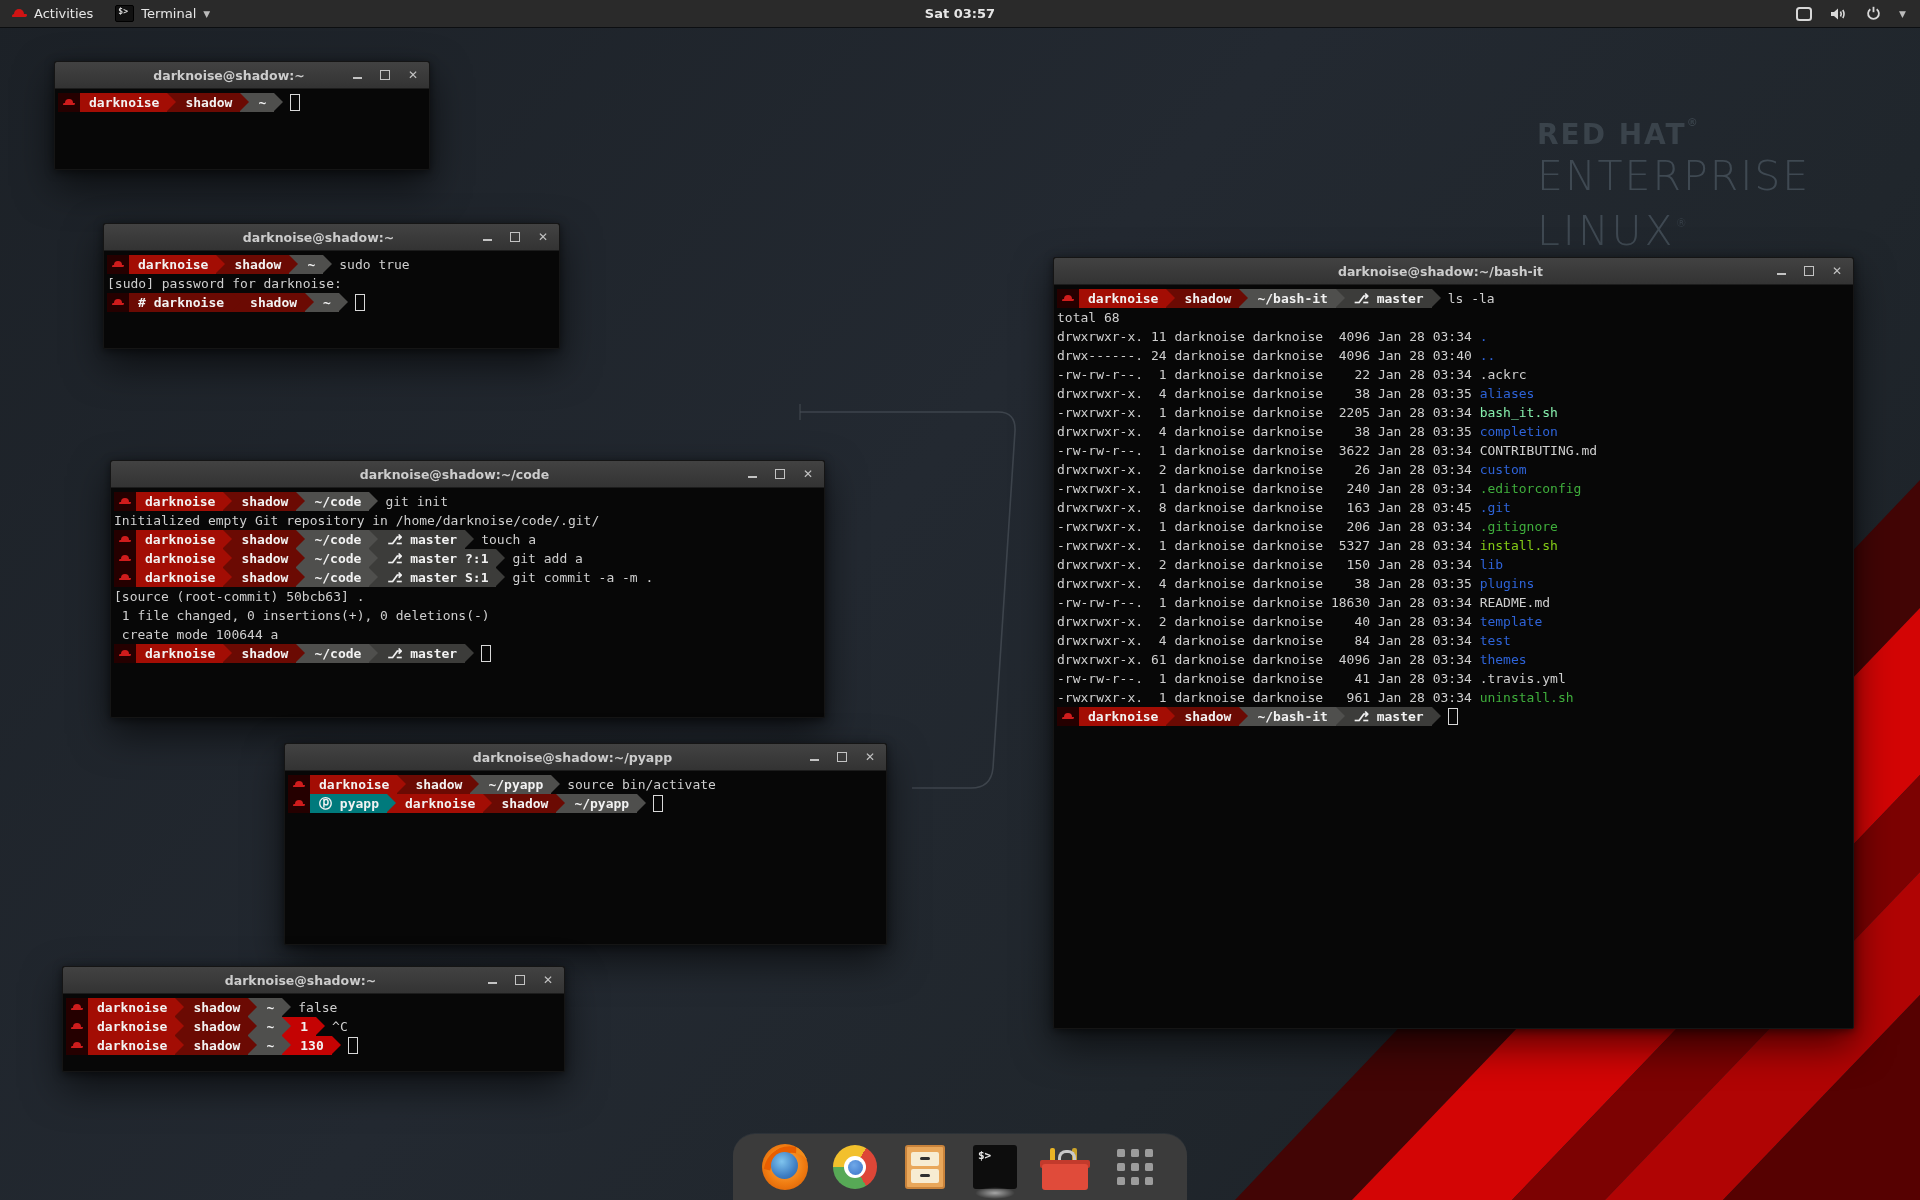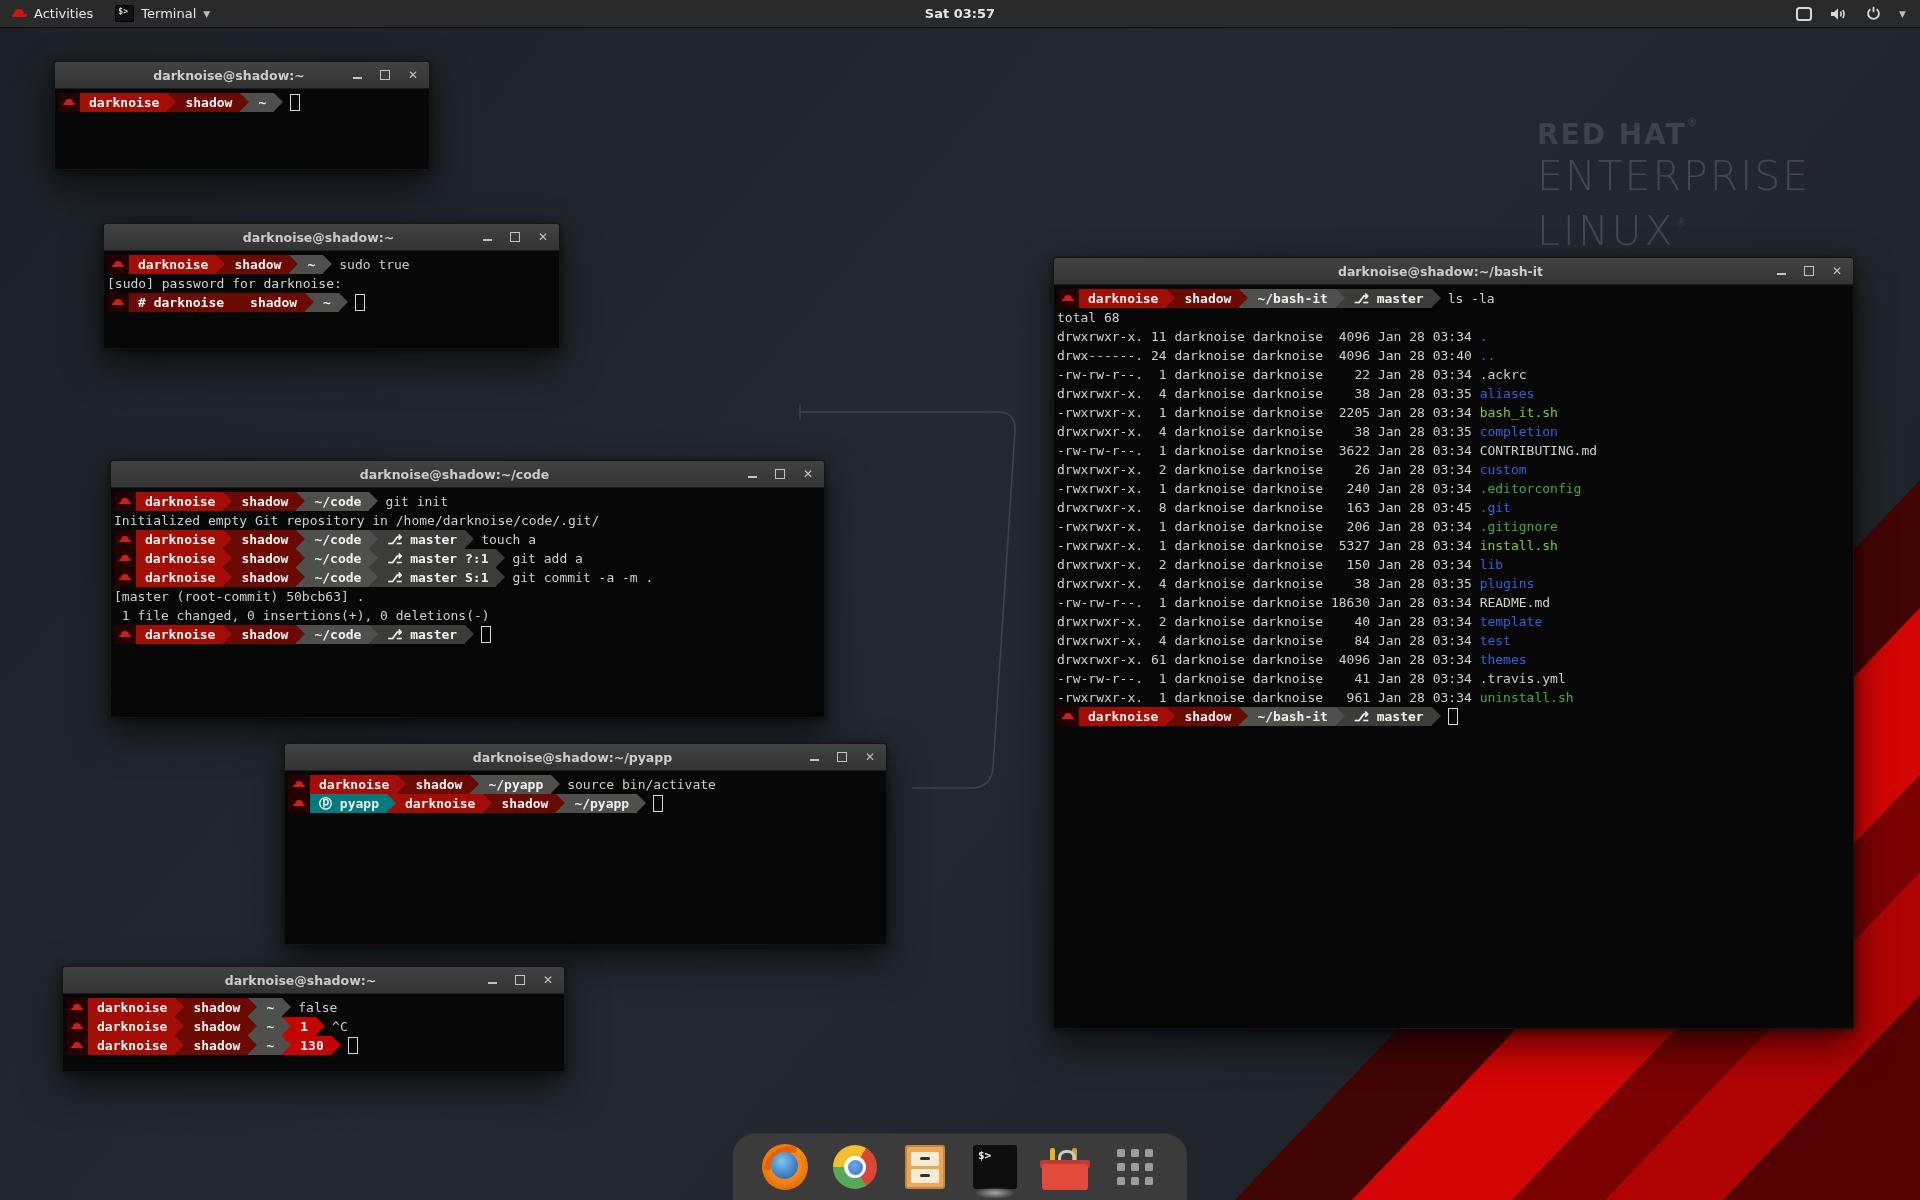--- a/index.html
+++ b/index.html
@@ -192,22 +192,23 @@
           </span>
         <span class="wbtn">✕</span>
       </div>
     </div>
     <div class="term">
         <div class="tline"><span class="rh"><span class="rh-dot"><i></i><u></u></span></span><span class="pseg" style="background: rgb(163, 13, 4);">darknoise</span><span class="parrow" style="background: rgb(107, 10, 3);"><i style="border-left-color: rgb(163, 13, 4);"></i></span><span class="pseg" style="background: rgb(107, 10, 3);">shadow</span><span class="parrow" style="background: rgb(79, 79, 77);"><i style="border-left-color: rgb(107, 10, 3);"></i></span><span class="pseg" style="background: rgb(79, 79, 77);">~/code</span><span class="parrow" style="background: transparent;"><i style="border-left-color: rgb(79, 79, 77);"></i></span><span class="t">git init</span></div>
         <div class="tline"><span class="t">Initialized empty Git repository in /home/darknoise/code/.git/</span></div>
         <div class="tline"><span class="rh"><span class="rh-dot"><i></i><u></u></span></span><span class="pseg" style="background: rgb(163, 13, 4);">darknoise</span><span class="parrow" style="background: rgb(107, 10, 3);"><i style="border-left-color: rgb(163, 13, 4);"></i></span><span class="pseg" style="background: rgb(107, 10, 3);">shadow</span><span class="parrow" style="background: rgb(79, 79, 77);"><i style="border-left-color: rgb(107, 10, 3);"></i></span><span class="pseg" style="background: rgb(79, 79, 77);">~/code</span><span class="parrow" style="background: rgb(60, 60, 58);"><i style="border-left-color: rgb(79, 79, 77);"></i></span><span class="pseg" style="background: rgb(60, 60, 58);">⎇ master</span><span class="parrow" style="background: transparent;"><i style="border-left-color: rgb(60, 60, 58);"></i></span><span class="t">touch a</span></div>
         <div class="tline"><span class="rh"><span class="rh-dot"><i></i><u></u></span></span><span class="pseg" style="background: rgb(163, 13, 4);">darknoise</span><span class="parrow" style="background: rgb(107, 10, 3);"><i style="border-left-color: rgb(163, 13, 4);"></i></span><span class="pseg" style="background: rgb(107, 10, 3);">shadow</span><span class="parrow" style="background: rgb(79, 79, 77);"><i style="border-left-color: rgb(107, 10, 3);"></i></span><span class="pseg" style="background: rgb(79, 79, 77);">~/code</span><span class="parrow" style="background: rgb(60, 60, 58);"><i style="border-left-color: rgb(79, 79, 77);"></i></span><span class="pseg" style="background: rgb(60, 60, 58);">⎇ master ?:1</span><span class="parrow" style="background: transparent;"><i style="border-left-color: rgb(60, 60, 58);"></i></span><span class="t">git add a</span></div>
         <div class="tline"><span class="rh"><span class="rh-dot"><i></i><u></u></span></span><span class="pseg" style="background: rgb(163, 13, 4);">darknoise</span><span class="parrow" style="background: rgb(107, 10, 3);"><i style="border-left-color: rgb(163, 13, 4);"></i></span><span class="pseg" style="background: rgb(107, 10, 3);">shadow</span><span class="parrow" style="background: rgb(79, 79, 77);"><i style="border-left-color: rgb(107, 10, 3);"></i></span><span class="pseg" style="background: rgb(79, 79, 77);">~/code</span><span class="parrow" style="background: rgb(60, 60, 58);"><i style="border-left-color: rgb(79, 79, 77);"></i></span><span class="pseg" style="background: rgb(60, 60, 58);">⎇ master S:1</span><span class="parrow" style="background: transparent;"><i style="border-left-color: rgb(60, 60, 58);"></i></span><span class="t">git commit -a -m .</span></div>
-        <div class="tline"><span class="t">[master (root-commit) 50bcb63] .</span></div>
+        <div class="tline"><span class="t">[source (root-commit) 50bcb63] .</span></div>
         <div class="tline"><span class="t"> 1 file changed, 0 insertions(+), 0 deletions(-)</span></div>
+        <div class="tline"><span class="t"> create mode 100644 a</span></div>
         <div class="tline"><span class="rh"><span class="rh-dot"><i></i><u></u></span></span><span class="pseg" style="background: rgb(163, 13, 4);">darknoise</span><span class="parrow" style="background: rgb(107, 10, 3);"><i style="border-left-color: rgb(163, 13, 4);"></i></span><span class="pseg" style="background: rgb(107, 10, 3);">shadow</span><span class="parrow" style="background: rgb(79, 79, 77);"><i style="border-left-color: rgb(107, 10, 3);"></i></span><span class="pseg" style="background: rgb(79, 79, 77);">~/code</span><span class="parrow" style="background: rgb(60, 60, 58);"><i style="border-left-color: rgb(79, 79, 77);"></i></span><span class="pseg" style="background: rgb(60, 60, 58);">⎇ master</span><span class="parrow" style="background: transparent;"><i style="border-left-color: rgb(60, 60, 58);"></i></span><span class="cursor"></span></div>
       </div>
   </div>
 
   <div class="win" id="w4">
     <div class="titlebar">
       <div class="tb-title">darknoise@shadow:~/pyapp</div>
       <div class="wbtns">
         <span class="wbtn">
             <span class="mn"></span>
@@ -257,21 +258,21 @@
         <span class="wbtn">✕</span>
       </div>
     </div>
     <div class="term">
         <div class="tline"><span class="rh"><span class="rh-dot"><i></i><u></u></span></span><span class="pseg" style="background: rgb(163, 13, 4);">darknoise</span><span class="parrow" style="background: rgb(107, 10, 3);"><i style="border-left-color: rgb(163, 13, 4);"></i></span><span class="pseg" style="background: rgb(107, 10, 3);">shadow</span><span class="parrow" style="background: rgb(79, 79, 77);"><i style="border-left-color: rgb(107, 10, 3);"></i></span><span class="pseg" style="background: rgb(79, 79, 77);">~/bash-it</span><span class="parrow" style="background: rgb(60, 60, 58);"><i style="border-left-color: rgb(79, 79, 77);"></i></span><span class="pseg" style="background: rgb(60, 60, 58);">⎇ master</span><span class="parrow" style="background: transparent;"><i style="border-left-color: rgb(60, 60, 58);"></i></span><span class="t">ls -la</span></div>
         <div class="tline"><span class="t">total 68</span></div>
         <div class="tline"><span class="t">drwxrwxr-x. 11 darknoise darknoise  4096 Jan 28 03:34 </span><span class="t" style="color: rgb(46, 99, 216);">.</span></div>
         <div class="tline"><span class="t">drwx------. 24 darknoise darknoise  4096 Jan 28 03:40 </span><span class="t" style="color: rgb(46, 99, 216);">..</span></div>
         <div class="tline"><span class="t">-rw-rw-r--.  1 darknoise darknoise    22 Jan 28 03:34 .ackrc</span></div>
         <div class="tline"><span class="t">drwxrwxr-x.  4 darknoise darknoise    38 Jan 28 03:35 </span><span class="t" style="color: rgb(46, 99, 216);">aliases</span></div>
-        <div class="tline"><span class="t">-rwxrwxr-x.  1 darknoise darknoise  2205 Jan 28 03:34 </span><span class="t" style="color: #84cc16;">bash_it.sh</span></div>
+        <div class="tline"><span class="t">-rwxrwxr-x.  1 darknoise darknoise  2205 Jan 28 03:34 </span><span class="t" style="color: #86efac;">bash_it.sh</span></div>
         <div class="tline"><span class="t">drwxrwxr-x.  4 darknoise darknoise    38 Jan 28 03:35 </span><span class="t" style="color: rgb(46, 99, 216);">completion</span></div>
         <div class="tline"><span class="t">-rw-rw-r--.  1 darknoise darknoise  3622 Jan 28 03:34 CONTRIBUTING.md</span></div>
         <div class="tline"><span class="t">drwxrwxr-x.  2 darknoise darknoise    26 Jan 28 03:34 </span><span class="t" style="color: rgb(46, 99, 216);">custom</span></div>
         <div class="tline"><span class="t">-rwxrwxr-x.  1 darknoise darknoise   240 Jan 28 03:34 </span><span class="t" style="color: rgb(63, 174, 60);">.editorconfig</span></div>
         <div class="tline"><span class="t">drwxrwxr-x.  8 darknoise darknoise   163 Jan 28 03:45 </span><span class="t" style="color: rgb(46, 99, 216);">.git</span></div>
         <div class="tline"><span class="t">-rwxrwxr-x.  1 darknoise darknoise   206 Jan 28 03:34 </span><span class="t" style="color: rgb(63, 174, 60);">.gitignore</span></div>
         <div class="tline"><span class="t">-rwxrwxr-x.  1 darknoise darknoise  5327 Jan 28 03:34 </span><span class="t" style="color: #84cc16;">install.sh</span></div>
         <div class="tline"><span class="t">drwxrwxr-x.  2 darknoise darknoise   150 Jan 28 03:34 </span><span class="t" style="color: rgb(46, 99, 216);">lib</span></div>
         <div class="tline"><span class="t">drwxrwxr-x.  4 darknoise darknoise    38 Jan 28 03:35 </span><span class="t" style="color: rgb(46, 99, 216);">plugins</span></div>
         <div class="tline"><span class="t">-rw-rw-r--.  1 darknoise darknoise 18630 Jan 28 03:34 README.md</span></div>

